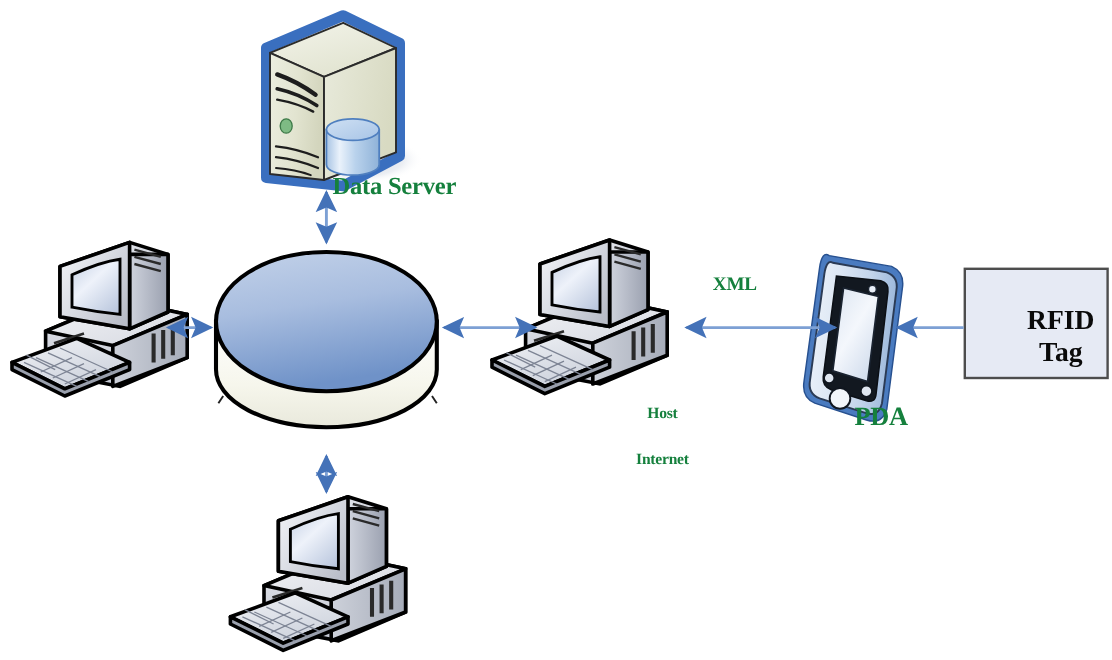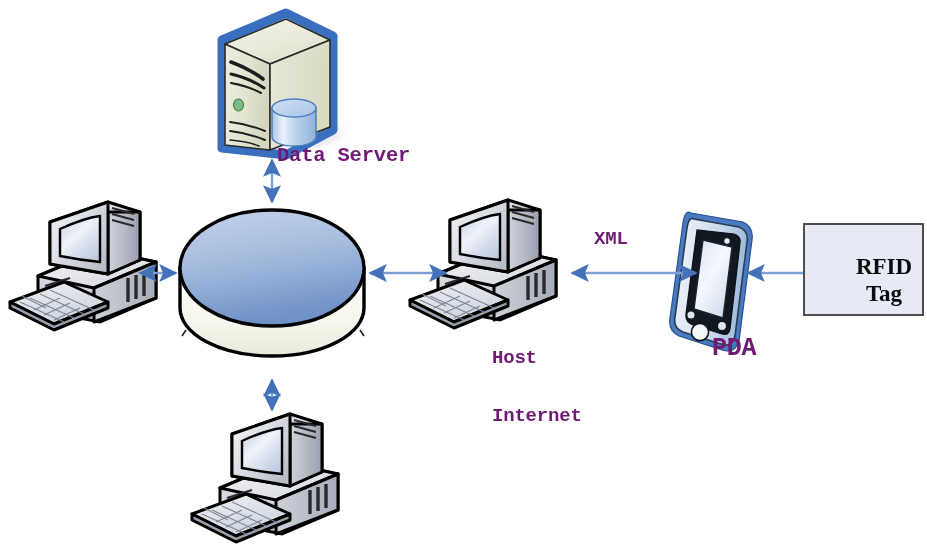--- a/index.html
+++ b/index.html
@@ -20,53 +20,53 @@
   }
   #diagram-svg {
     position: absolute;
     left: 0;
     top: 0;
     width: 927px;
     height: 550px;
   }
   .node-label {
     position: absolute;
-    font-family: Liberation Mono, monospace;
+    font-family: Liberation Serif, serif;
     font-weight: bold;
-    color: #701a75;
+    color: #15803d;
     white-space: pre;
     line-height: 1.02;
     letter-spacing: -0.2px;
   }
   #label-data-server {
     left: 277px;
     top: 146px;
     font-size: 20.5px;
   }
   #label-internet {
     left: 229px;
     top: 258px;
     font-size: 25px;
   }
   #label-host-computer {
     left: 492px;
     top: 310px;
-    font-size: 19px;
-    text-align: left;
+    font-size: 13px;
+    text-align: center;
     width: 120px;
   }
   #label-xml {
     left: 594px;
     top: 230px;
-    font-size: 19px;
+    font-size: 16px;
   }
   #label-pda {
     left: 712px;
     top: 336px;
-    font-size: 25px;
+    font-size: 22px;
   }
   .box-text {
     position: absolute;
     font-family: "Liberation Serif", "DejaVu Serif", serif;
     font-weight: bold;
     font-size: 23px;
     color: #0a0a0a;
     text-align: center;
     line-height: 1.18;
     width: 118px;

